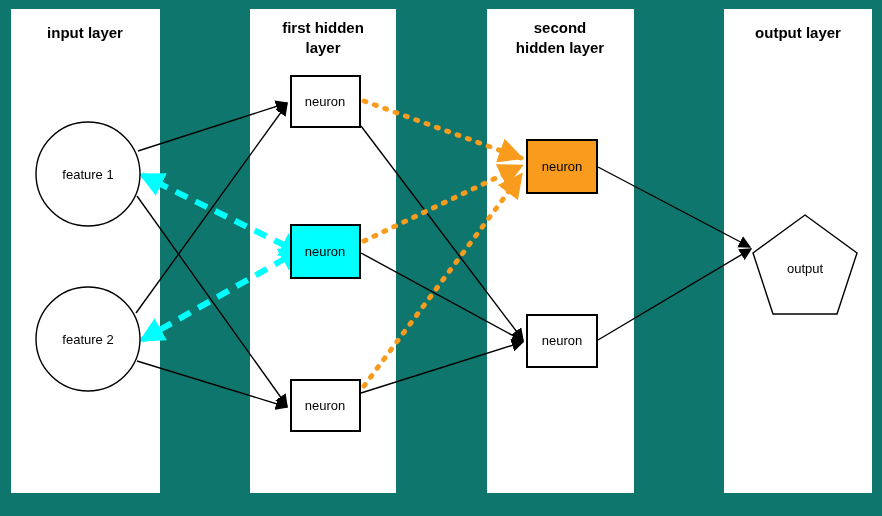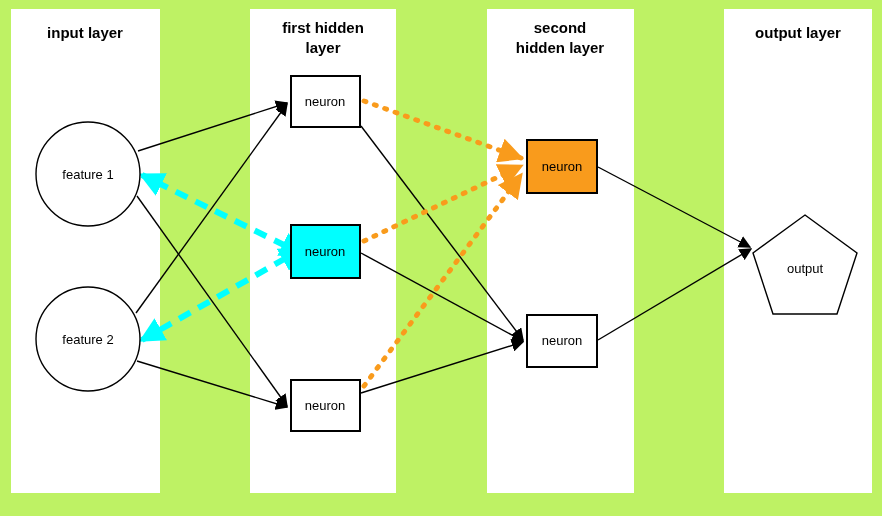--- a/index.html
+++ b/index.html
@@ -4,21 +4,21 @@
 <style>
   html, body {
     margin: 0;
     padding: 0;
     background: #000000;
   }
   #canvas {
     position: relative;
     width: 882px;
     height: 516px;
-    background: #bef264;
+    background: #0f766e;
     overflow: hidden;
     font-family: "Liberation Sans", sans-serif;
   }
   #diagram-svg {
     position: absolute;
     left: 0;
     top: 0;
     width: 882px;
     height: 516px;
   }

